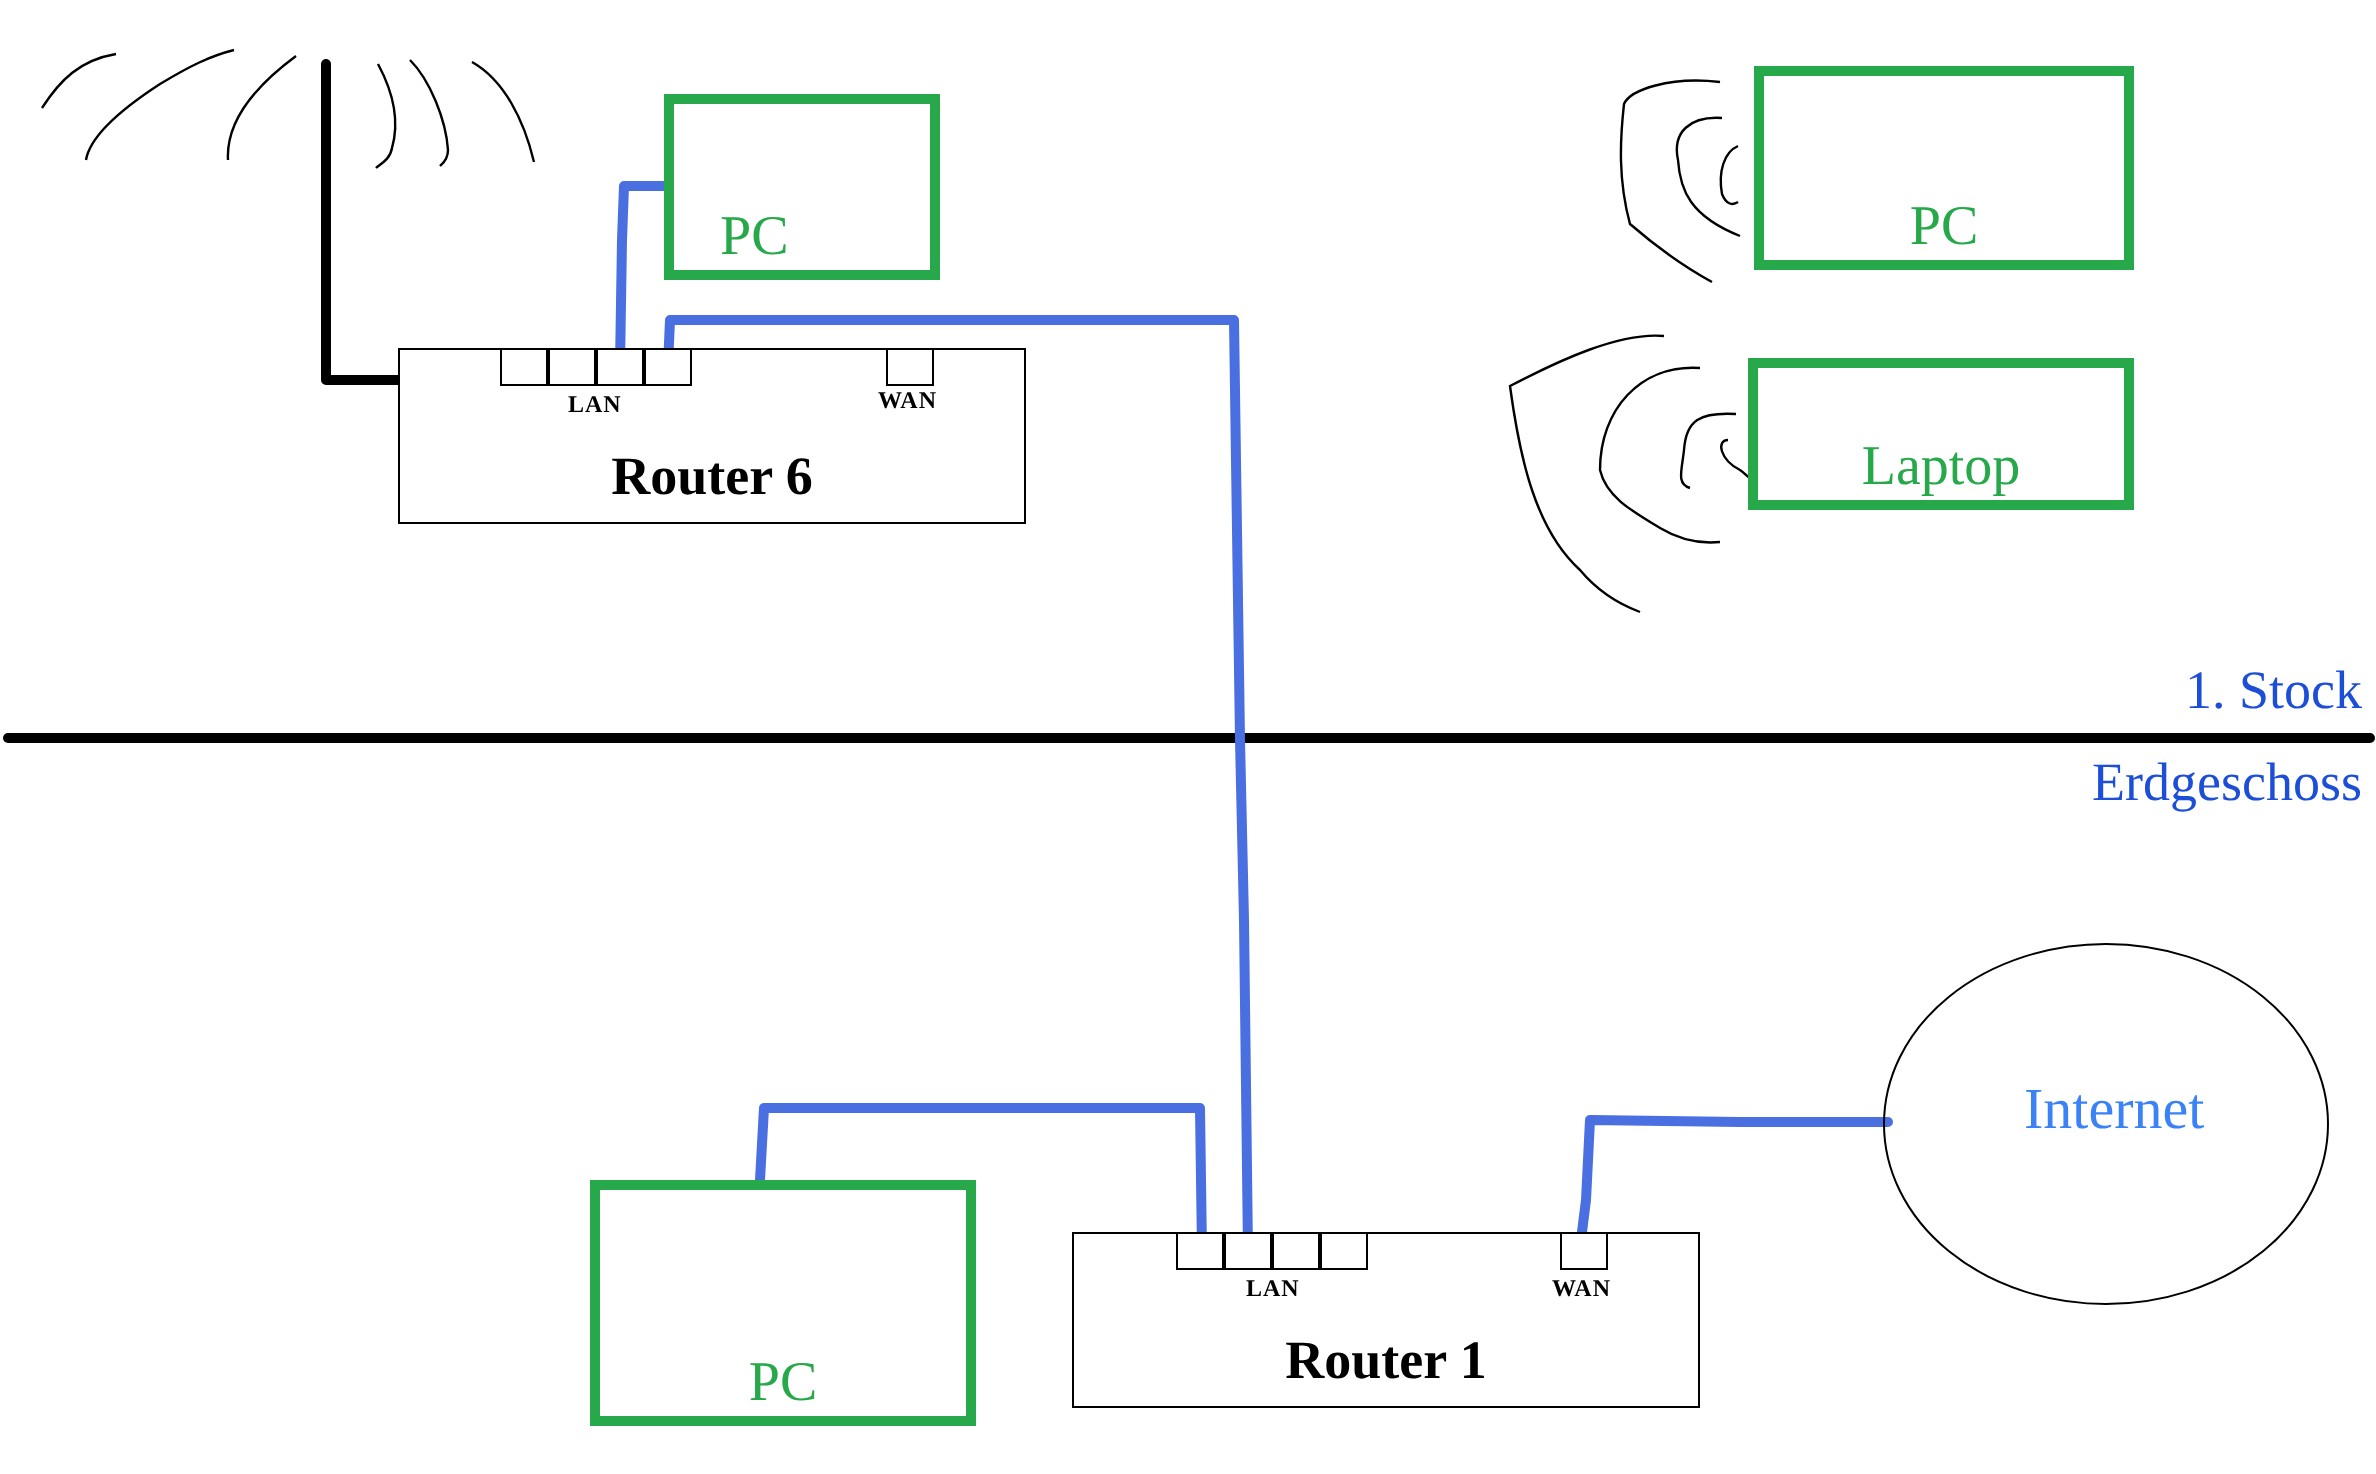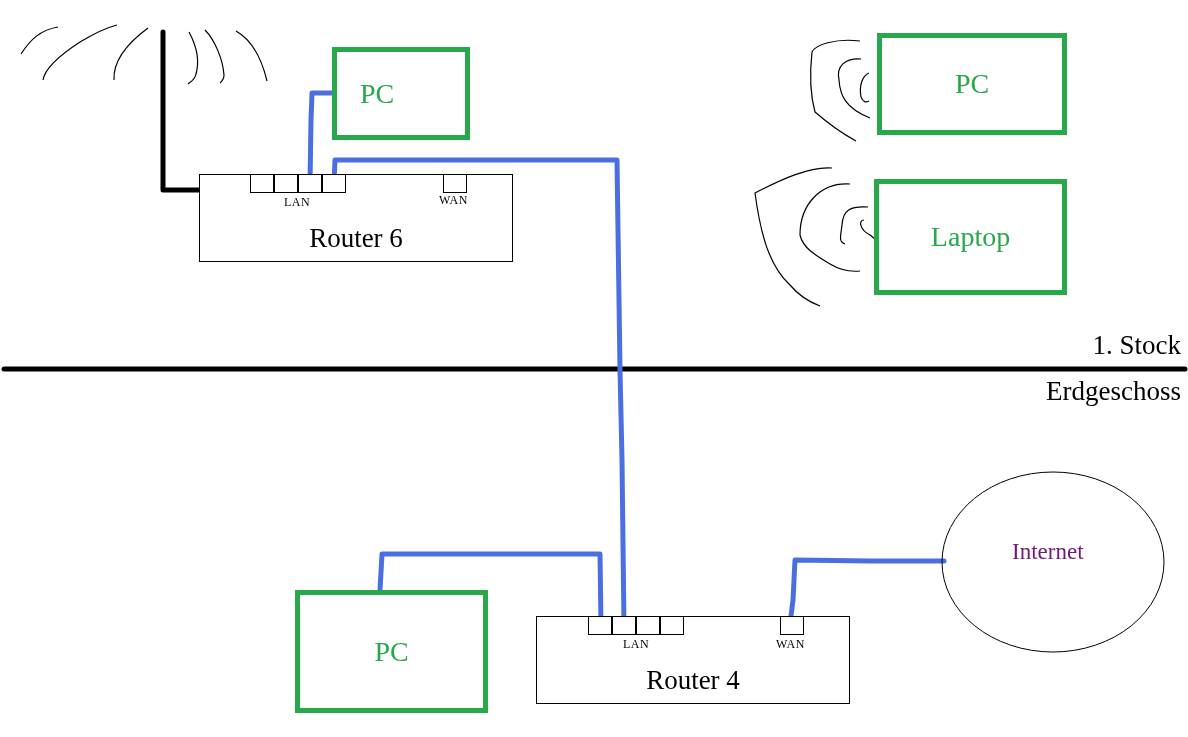--- a/index.html
+++ b/index.html
@@ -1,27 +1,27 @@
 <!DOCTYPE html>
 <html><head>
 <meta charset="utf-8">
 <style>
   html, body { margin: 0; padding: 0; background: #ffffff; }
   body { width: 1188px; height: 737px; position: relative; overflow: hidden;
          font-family: "Liberation Serif", "DejaVu Serif", serif; }
   svg { position: absolute; left: 0; top: 0; }
   .box { position: absolute; border: 5px solid #27a84a; box-sizing: border-box;
-         display: flex; align-items: center; justify-content: center;
+         display: flex; align-items: flex-end; justify-content: center;
          color: #27a84a; font-size: 28px; }
-  .router { position: absolute; border: 1px solid #000; box-sizing: border-box; background: #fff; }
+  .router { position: absolute; border: 1px solid #000; box-sizing: border-box; background: #fff; font-weight: bold; }
   .router-label { position: absolute; left: 0; right: 0; text-align: center; font-size: 27px; color: #000; }
   .port { position: absolute; border: 1px solid #000; box-sizing: border-box; height: 19px; width: 24px; top: -1px; background: #fff; }
   .port-label { position: absolute; font-size: 12px; color: #000; letter-spacing: 0.5px; }
-  .floor-label { position: absolute; font-size: 27px; color: #000000; }
-  .internet-label { position: absolute; font-size: 23px; color: #701a75; }
+  .floor-label { position: absolute; font-size: 27px; color: #1d4ed8; }
+  .internet-label { position: absolute; font-size: 29px; color: #3b82f6; }
 </style>
 </head>
 <body>
 
 <svg width="1188" height="737">
 
   <polyline points="163,32 163,190 200,190" fill="none" stroke="#000" stroke-width="5" stroke-linejoin="round" stroke-linecap="round"></polyline>
 
   <g fill="none" stroke="#000" stroke-width="1.2">
     <path d="M21,54 C30,40 40,30 58,27"></path>
@@ -72,29 +72,29 @@
 </div>
 
 <div class="router" style="left:536px; top:616px; width:314px; height:88px;">
   <div class="port" style="left:51px;"></div>
   <div class="port" style="left:75px;"></div>
   <div class="port" style="left:99px;"></div>
   <div class="port" style="left:123px;"></div>
   <div class="port" style="left:243px;"></div>
   <div class="port-label" style="left:86px; top:20px;">LAN</div>
   <div class="port-label" style="left:239px; top:20px;">WAN</div>
-  <div class="router-label" style="top:48px;">Router 4</div>
+  <div class="router-label" style="top:48px;">Router 1</div>
 </div>
 
 <div class="box" style="left:332px; top:47px; width:138px; height:93px; justify-content:flex-start; padding-left:23px;">
   <span>PC</span>
 </div>
 <div class="box" style="left:877px; top:33px; width:190px; height:102px;">
   <span>PC</span>
 </div>
-<div class="box" style="left:874px; top:179px; width:193px; height:116px;">
+<div class="box" style="left:874px; top:179px; width:193px; height:76px;">
   <span>Laptop</span>
 </div>
 <div class="box" style="left:295px; top:590px; width:193px; height:123px;">
   <span>PC</span>
 </div>
 
 <div class="internet-label" style="left:1012px; top:539px;">Internet</div>
 
 </body></html>

